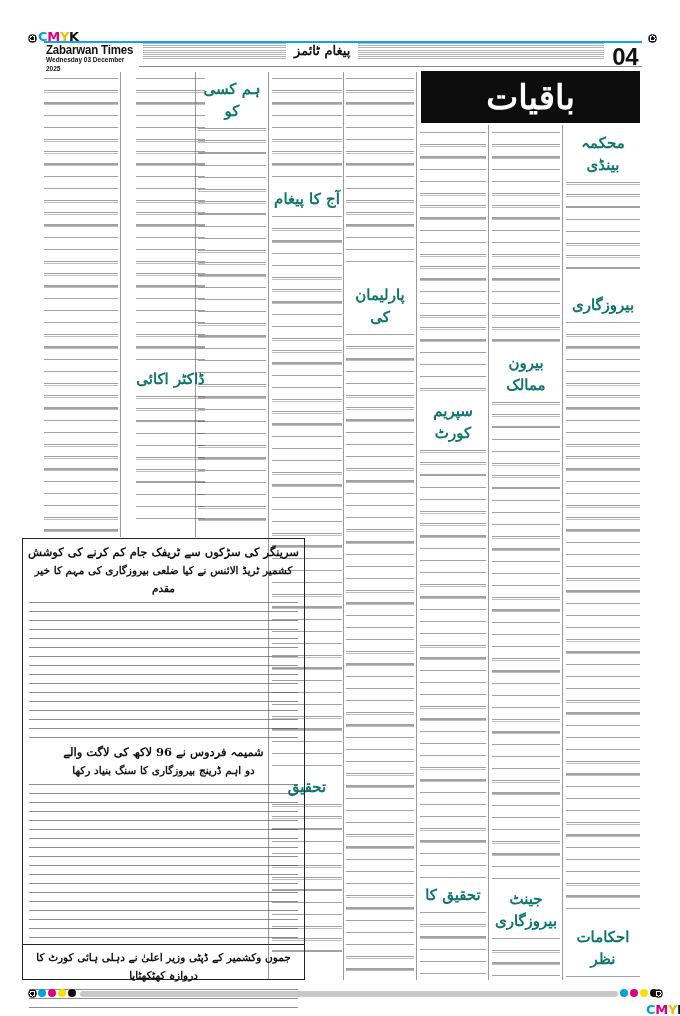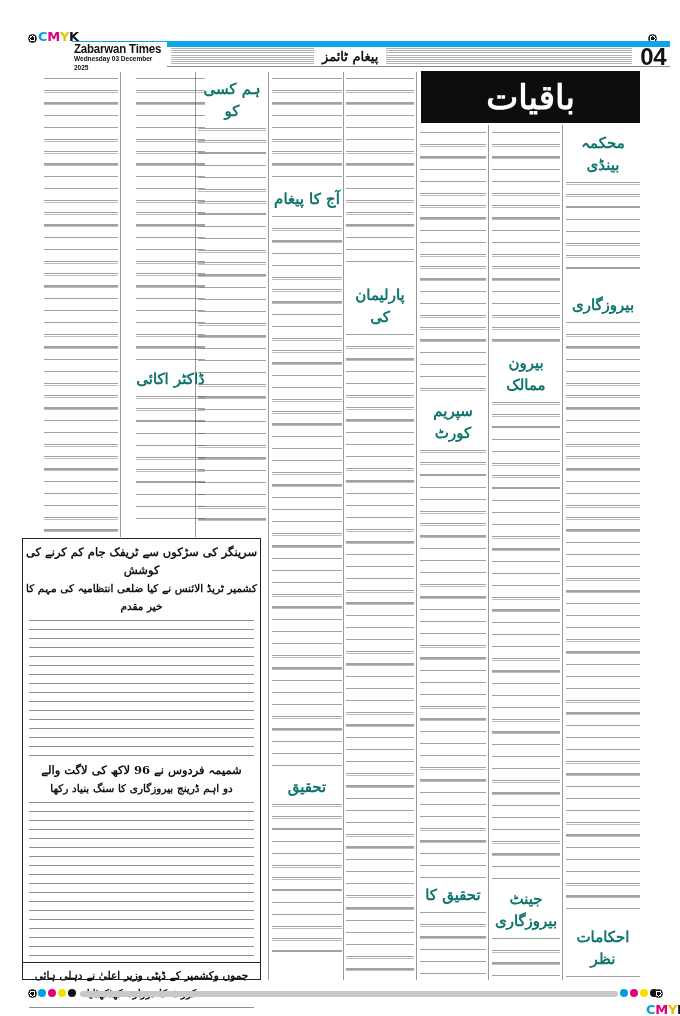--- a/index.html
+++ b/index.html
@@ -4,39 +4,39 @@
 <style>
   * { box-sizing: border-box; margin: 0; padding: 0; }
   html, body { width: 680px; height: 1016px; background: #ffffff; overflow: hidden; }
   body { position: relative; font-family: "DejaVu Sans", sans-serif; color: #111; }
 
   .reg-mark { position: absolute; width: 9px; height: 9px; border: 1px solid #222; border-radius: 50%; background: radial-gradient(circle, #111 0 2px, #fff 2px 3px, #111 3px); }
   .cmyk-label { position: absolute; font-family: "DejaVu Sans", sans-serif; font-weight: bold; font-size: 13px; letter-spacing: -0.3px; }
   .cmyk-label .c { color: #00a0e0; } .cmyk-label .m { color: #e2007a; } .cmyk-label .y { color: #e5c300; } .cmyk-label .k { color: #111; }
 
   
-  .masthead { position: absolute; left: 44px; top: 41px; width: 598px; height: 26px; border-top: 6px solid #0ea5e9; border-bottom: 1px solid #888; background: #fff; display: flex; align-items: center; margin-left: 28px; }
+  .masthead { position: absolute; left: 44px; top: 41px; width: 598px; height: 26px; border-top: 2px solid #0ea5e9; border-bottom: 1px solid #888; background: #fff; display: flex; align-items: flex-start; }
   .mast-en { width: 95px; padding-left: 2px; background: #fff; }
   .mast-en .t { font-family: "Liberation Sans", sans-serif; font-weight: bold; font-size: 11.5px; line-height: 12px; letter-spacing: -0.2px; transform: scaleY(1.15); transform-origin: left; }
   .mast-en .d { font-family: "Liberation Sans", sans-serif; font-weight: bold; font-size: 6.5px; line-height: 9px; }
   .mast-lines { flex: 1; height: 18px; background: repeating-linear-gradient(to bottom, #b5b5b5 0 1px, #fff 1px 2.2px); margin: 0 4px; }
   .mast-ur { font-family: "DejaVu Serif", serif; font-size: 13px; font-weight: bold; padding: 0 4px; direction: rtl; white-space: nowrap; }
   .mast-lines2 { width: 246px; height: 18px; background: repeating-linear-gradient(to bottom, #b5b5b5 0 1px, #fff 1px 2.2px); margin: 0 4px; }
   .page-no { font-family: "Liberation Sans", sans-serif; font-weight: bold; font-size: 24px; padding: 0 4px; letter-spacing: -0.5px; }
 
   
   .rule-v { position: absolute; width: 1px; background: #999; }
   .banner { position: absolute; left: 421px; top: 71px; width: 219px; height: 52px; background: #0d0d0d; display: flex; align-items: center; justify-content: center; }
   .banner span { color: #fff; font-family: "DejaVu Serif", serif; font-weight: bold; font-size: 34px; direction: rtl; letter-spacing: 2px; }
 
   .col { position: absolute; direction: rtl; overflow: hidden; font-family: "DejaVu Serif", serif; font-size: 6.5px; line-height: 12.2px; text-align: justify; color: #333; }
   .col .head { font-size: 15px; font-weight: bold; text-align: center; line-height: 22px; color: #0f766e; margin: 4px 0 2px; }
   .blk { display: block; background: repeating-linear-gradient(to bottom, transparent 0 4px, #555 4px 5.2px, transparent 5.2px 6.1px, #888 6.1px 6.5px, transparent 6.5px 12.2px); opacity: .55; }
 
-  .boxed { position: absolute; left: 22px; top: 538px; width: 239px; height: 442px; border: 1px solid #222; }
+  .boxed { position: absolute; left: 22px; top: 538px; width: 283px; height: 442px; border: 1px solid #222; }
   .boxed .hl { direction: rtl; text-align: center; font-family: "DejaVu Serif", serif; font-weight: bold; color: #111; }
   .boxed .h1 { font-size: 11.5px; line-height: 18px; margin-top: 4px; }
   .boxed .h2 { font-size: 10.5px; line-height: 18px; }
   .boxed .body { margin: 2px 6px; direction: rtl; font-family: "DejaVu Serif", serif; font-size: 5.5px; line-height: 9px; color: #444; }
   .boxed .sep { border-top: 1px solid #222; margin: 3px 0; }
   .dense { display:block; background: repeating-linear-gradient(to bottom, transparent 0 3px, #444 3px 4px, transparent 4px 5px, #777 5px 5.4px, transparent 5.4px 9px); opacity:.6; }
 
   .footer-bar { position: absolute; left: 80px; top: 991px; width: 565px; height: 6px; background: #c8c8c8; border-radius: 3px; }
   .dots { position: absolute; display: flex; gap: 2px; }
   .dots i { width: 8px; height: 8px; border-radius: 50%; display: block; }
@@ -122,21 +122,21 @@
   <div class="head">ڈاکٹر اکائی</div>
   <span class="blk" style="height:130px;"></span>
 </div>
 
 <div class="col" style="left:44px;top:74px;width:74px;height:462px;">
   <span class="blk" style="height:460px;"></span>
 </div>
 
 <div class="boxed">
   <div class="hl h1">سرینگر کی سڑکوں سے ٹریفک جام کم کرنے کی کوشش</div>
-  <div class="hl h2">کشمیر ٹریڈ الائنس نے کیا ضلعی انتظامیہ کی مہم کا خیر مقدم</div>
+  <div class="hl h2">کشمیر ٹریڈ الائنس نے کیا ضلعی بیروزگاری کی مہم کا خیر مقدم</div>
   <div class="body">
       <span class="dense" style="height:140px;"></span>
     </div>
   <div class="hl h1" style="margin-top:4px;">شمیمہ فردوس نے 96 لاکھ کی لاگت والے</div>
   <div class="hl h2">دو اہم ڈرینج بیروزگاری کا سنگ بنیاد رکھا</div>
   <div class="body">
       <span class="dense" style="height:160px;"></span>
     </div>
   <div class="sep"></div>
   <div class="hl h2">جموں وکشمیر کے ڈپٹی وزیر اعلیٰ نے دہلی ہائی کورٹ کا دروازہ کھٹکھٹایا</div>

